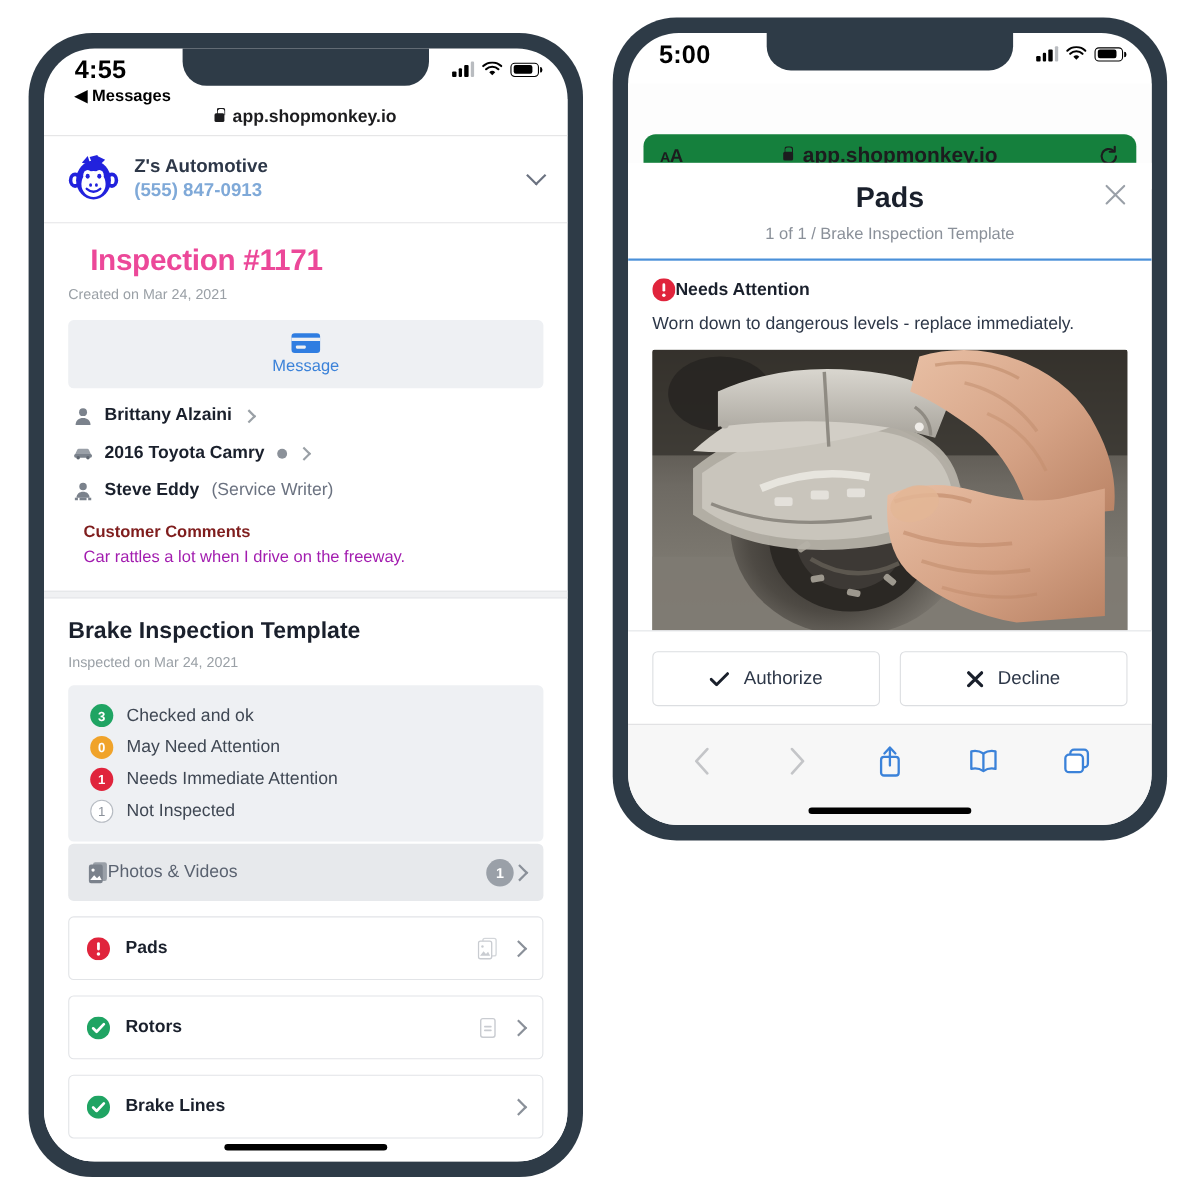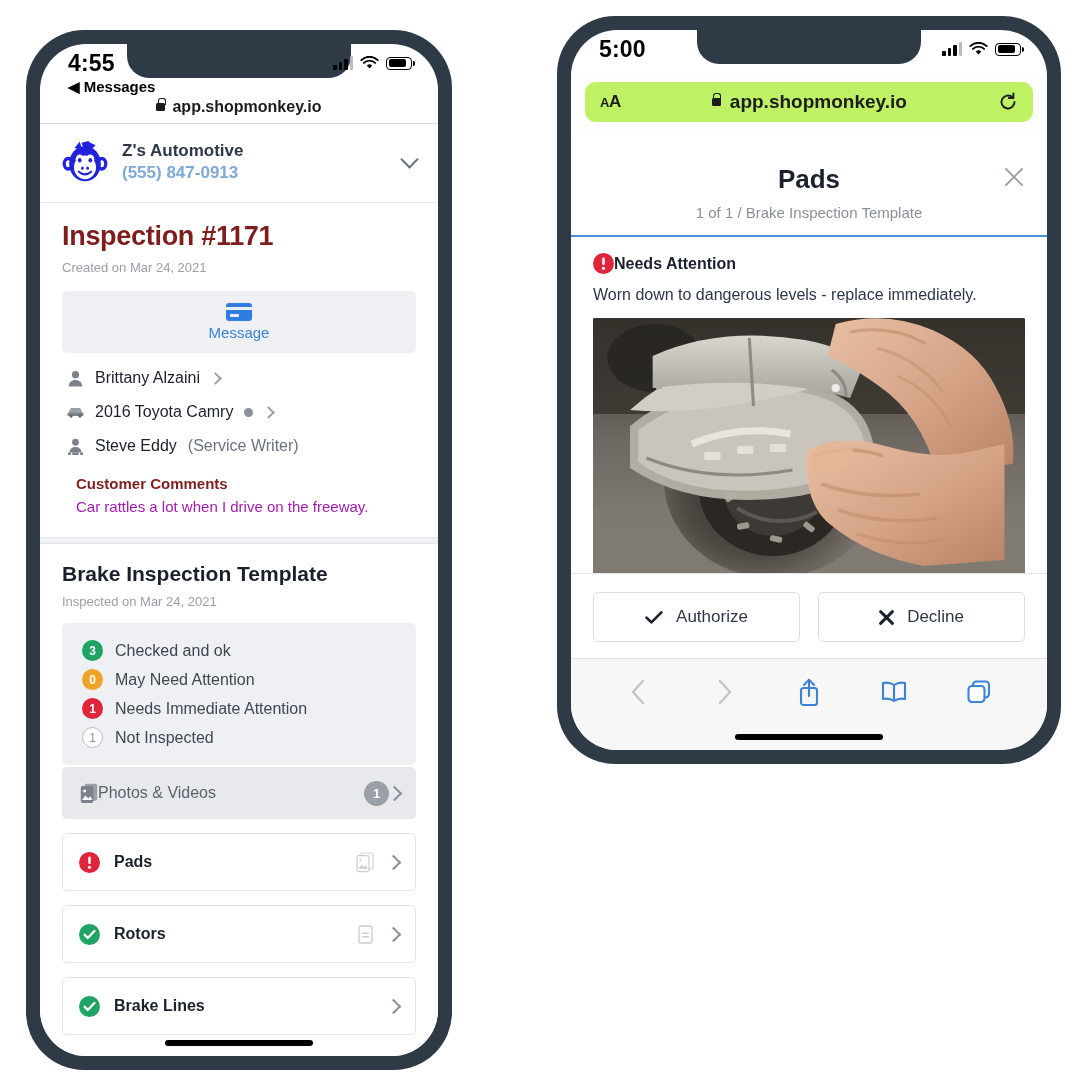--- a/index.html
+++ b/index.html
@@ -11,21 +11,21 @@
   }
   .stage { position: relative; width: 1086px; height: 1090px; background:#fff; }
 
   
   .phone {
     position: absolute;
     background: #2e3b47;
     border-radius: 58px;
     padding: 14px;
   }
-  .phone.left  { left: 26px;  top: 30px;  width: 426px; height: 1040px; }
+  .phone.left  { left: 26px;  top: 30px;  width: 504px; height: 1040px; }
   .phone.right { left: 557px; top: 16px;  width: 504px; height: 748px; }
 
   .screen {
     position: relative;
     width: 100%; height: 100%;
     background: #ffffff;
     border-radius: 46px;
     overflow: hidden;
   }
 
@@ -88,34 +88,34 @@
   }
   .monkey { width:46px; height:44px; flex:none; }
   .shop-name { font-size:17px; font-weight:bold; color:#2d3748; line-height:1.25; }
   .shop-phone { font-size:17px; font-weight:bold; color:#7fa9d8; line-height:1.3; }
   .chev-down {
     width:13px; height:13px; border-right:2.4px solid #6b7280; border-bottom:2.4px solid #6b7280;
     transform: rotate(45deg); margin-left: 12px; margin-top:-6px; flex:none;
   }
 
   .sec { padding: 18px 22px 0 22px; }
-  .insp-title { font-size:27px; font-weight:bold; color:#7f1d1d; letter-spacing:-0.3px; }
+  .insp-title { font-size:27px; font-weight:bold; color:#ec4899; letter-spacing:-0.3px;margin-left:20px; }
   .insp-sub { font-size:13px; color:#9aa0a6; margin-top:8px; }
 
   .msg-btn {
     margin-top:16px; height:62px; background:#eef0f3; border-radius:5px;
     display:flex; flex-direction:column; align-items:center; justify-content:center; gap:3px;
   }
   .msg-ico { width:26px; height:18px; background:#2f7de1; border-radius:3px; position:relative; }
   .msg-ico::before{content:"";position:absolute;left:0;right:0;top:4px;height:3px;background:#eef0f3;}
   .msg-ico::after{content:"";position:absolute;left:4px;top:11px;width:9px;height:3px;background:#eef0f3;border-radius:1px;}
   .msg-lbl { font-size:15px; color:#3b82d9; font-weight:500; }
 
   .meta-row { display:flex; align-items:center; gap:11px; padding: 16px 0 0 5px; }
-  .meta-row .nm { font-size:16px; font-weight:normal; color:#1a202c; }
+  .meta-row .nm { font-size:16px; font-weight:bold; color:#1a202c; }
   .meta-row .sub { font-size:16px; color:#6b7280; font-weight:normal; }
   .chev-r {
     width:9px;height:9px;border-right:2.2px solid #9aa0a6;border-top:2.2px solid #9aa0a6;
     transform: rotate(45deg); display:inline-block; flex:none;
   }
   .dot-gray { width:9px;height:9px;border-radius:50%;background:#8b9199;flex:none; }
 
   .icon-person, .icon-car, .icon-writer { width:17px; height:17px; flex:none; }
 
   .cc-wrap { padding: 20px 0 22px 14px; }
@@ -159,23 +159,24 @@
   .doc-ico { width:18px;height:21px;flex:none; }
 
   .home-ind {
     position:absolute; bottom:10px; left:50%; transform:translateX(-50%);
     width:148px; height:6px; background:#000; border-radius:3px; z-index:50;
   }
 
   
   .urlbar-full { padding: 6px 14px 10px 14px; background:#fdfdfd; }
   .urlbar-pill {
-    height:40px; background:#bef264; border-radius:11px;
+    height:40px; background:#15803d; border-radius:11px;
     display:flex; align-items:center; justify-content:space-between;
     padding: 0 15px;
+    margin-top: 40px;
   }
   .aa { font-size:17px; font-weight:bold; color:#1c1c1e; letter-spacing:-0.5px; }
   .aa .sm { font-size:13px; }
   .url-mid { display:flex; align-items:center; gap:9px; font-size:19px; font-weight:bold; color:#1c1c1e; }
   .reload { width:20px; height:20px; }
 
   .rcontent { position:absolute; top:118px; left:0; right:0; bottom:92px; background:#fff; display:flex; flex-direction:column; }
 
   .modal-head { padding: 16px 0 14px 0; position:relative; }
   .modal-title { text-align:center; font-size:26px; font-weight:bold; color:#1a202c; }

